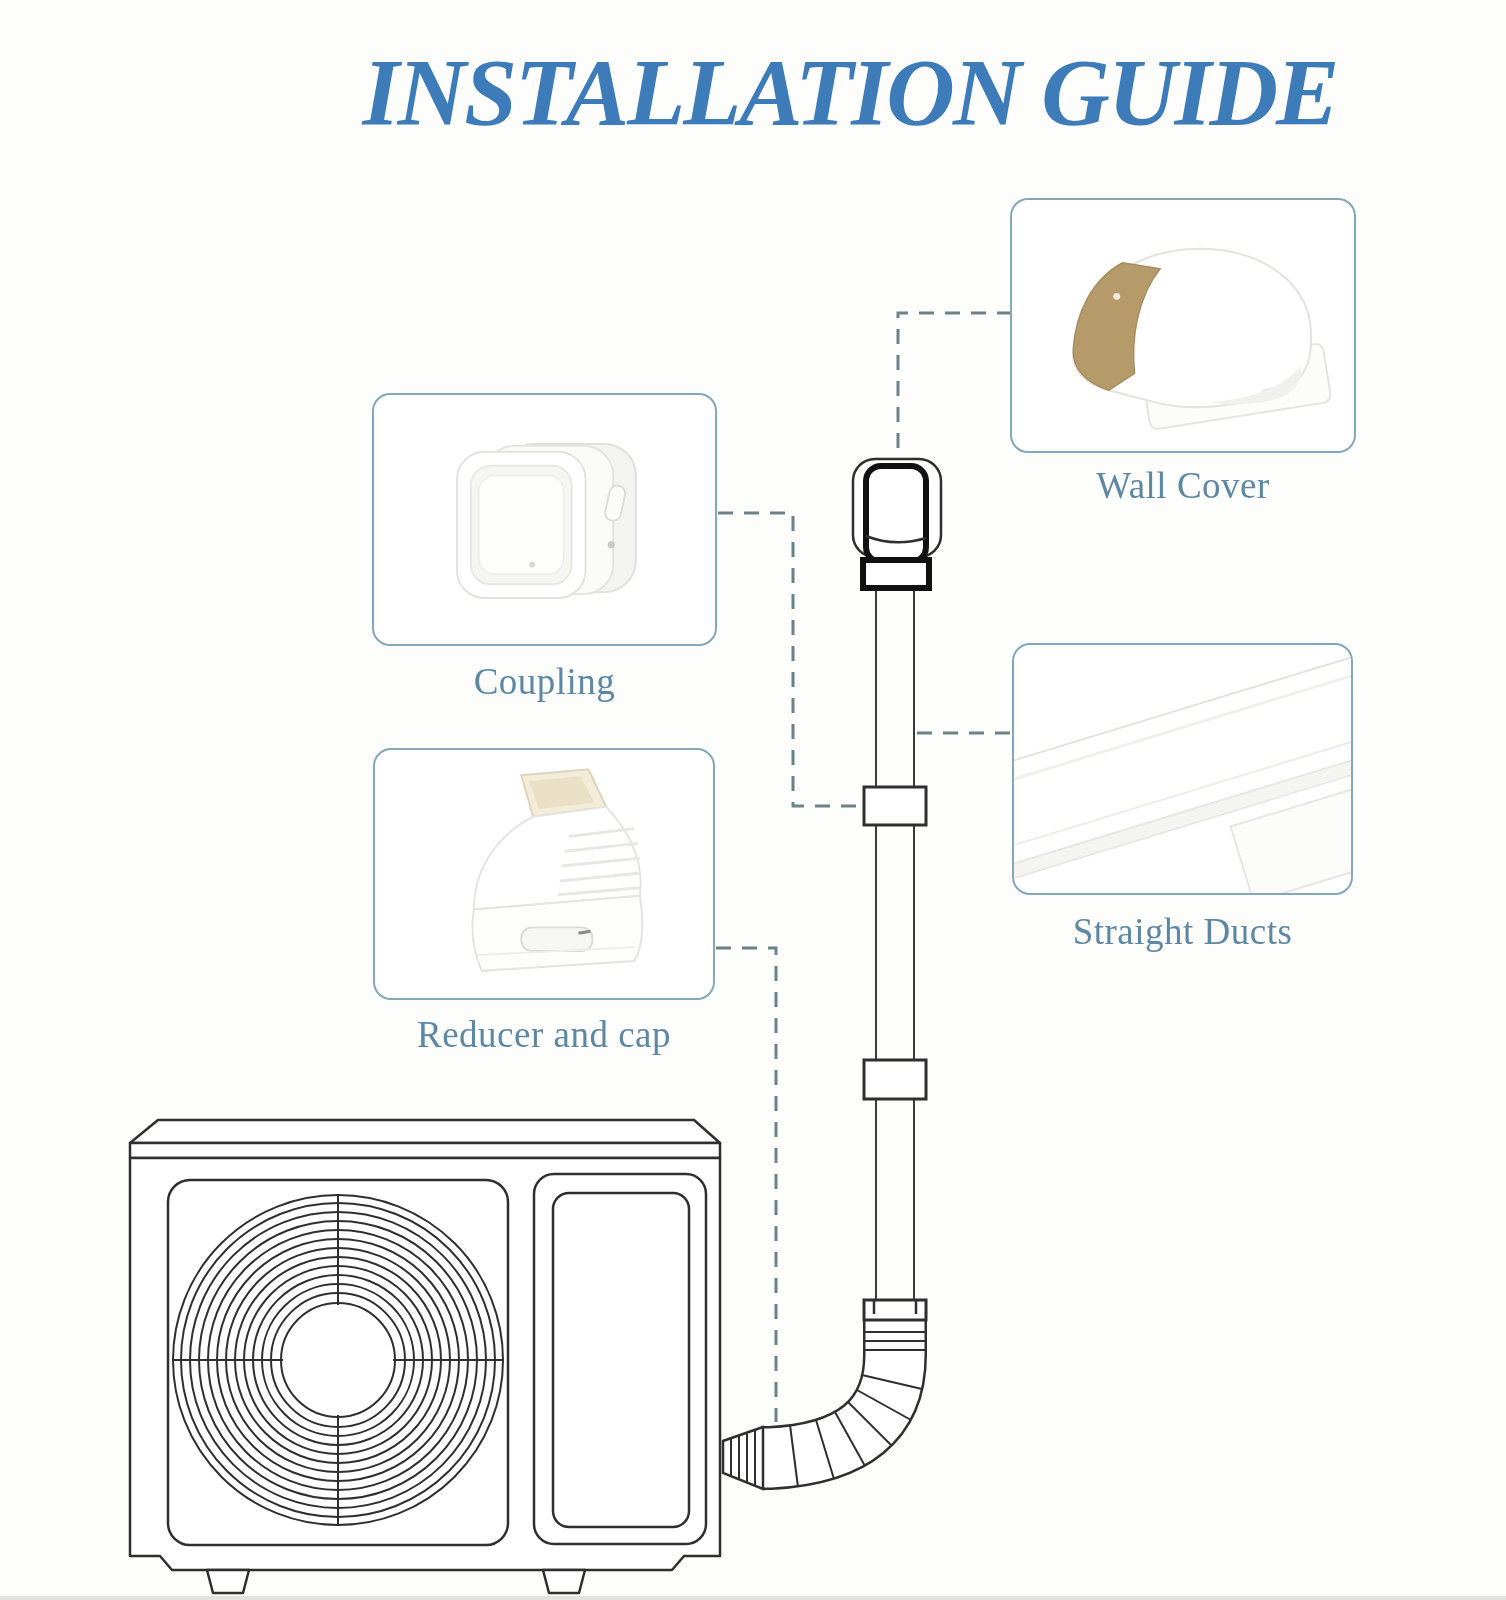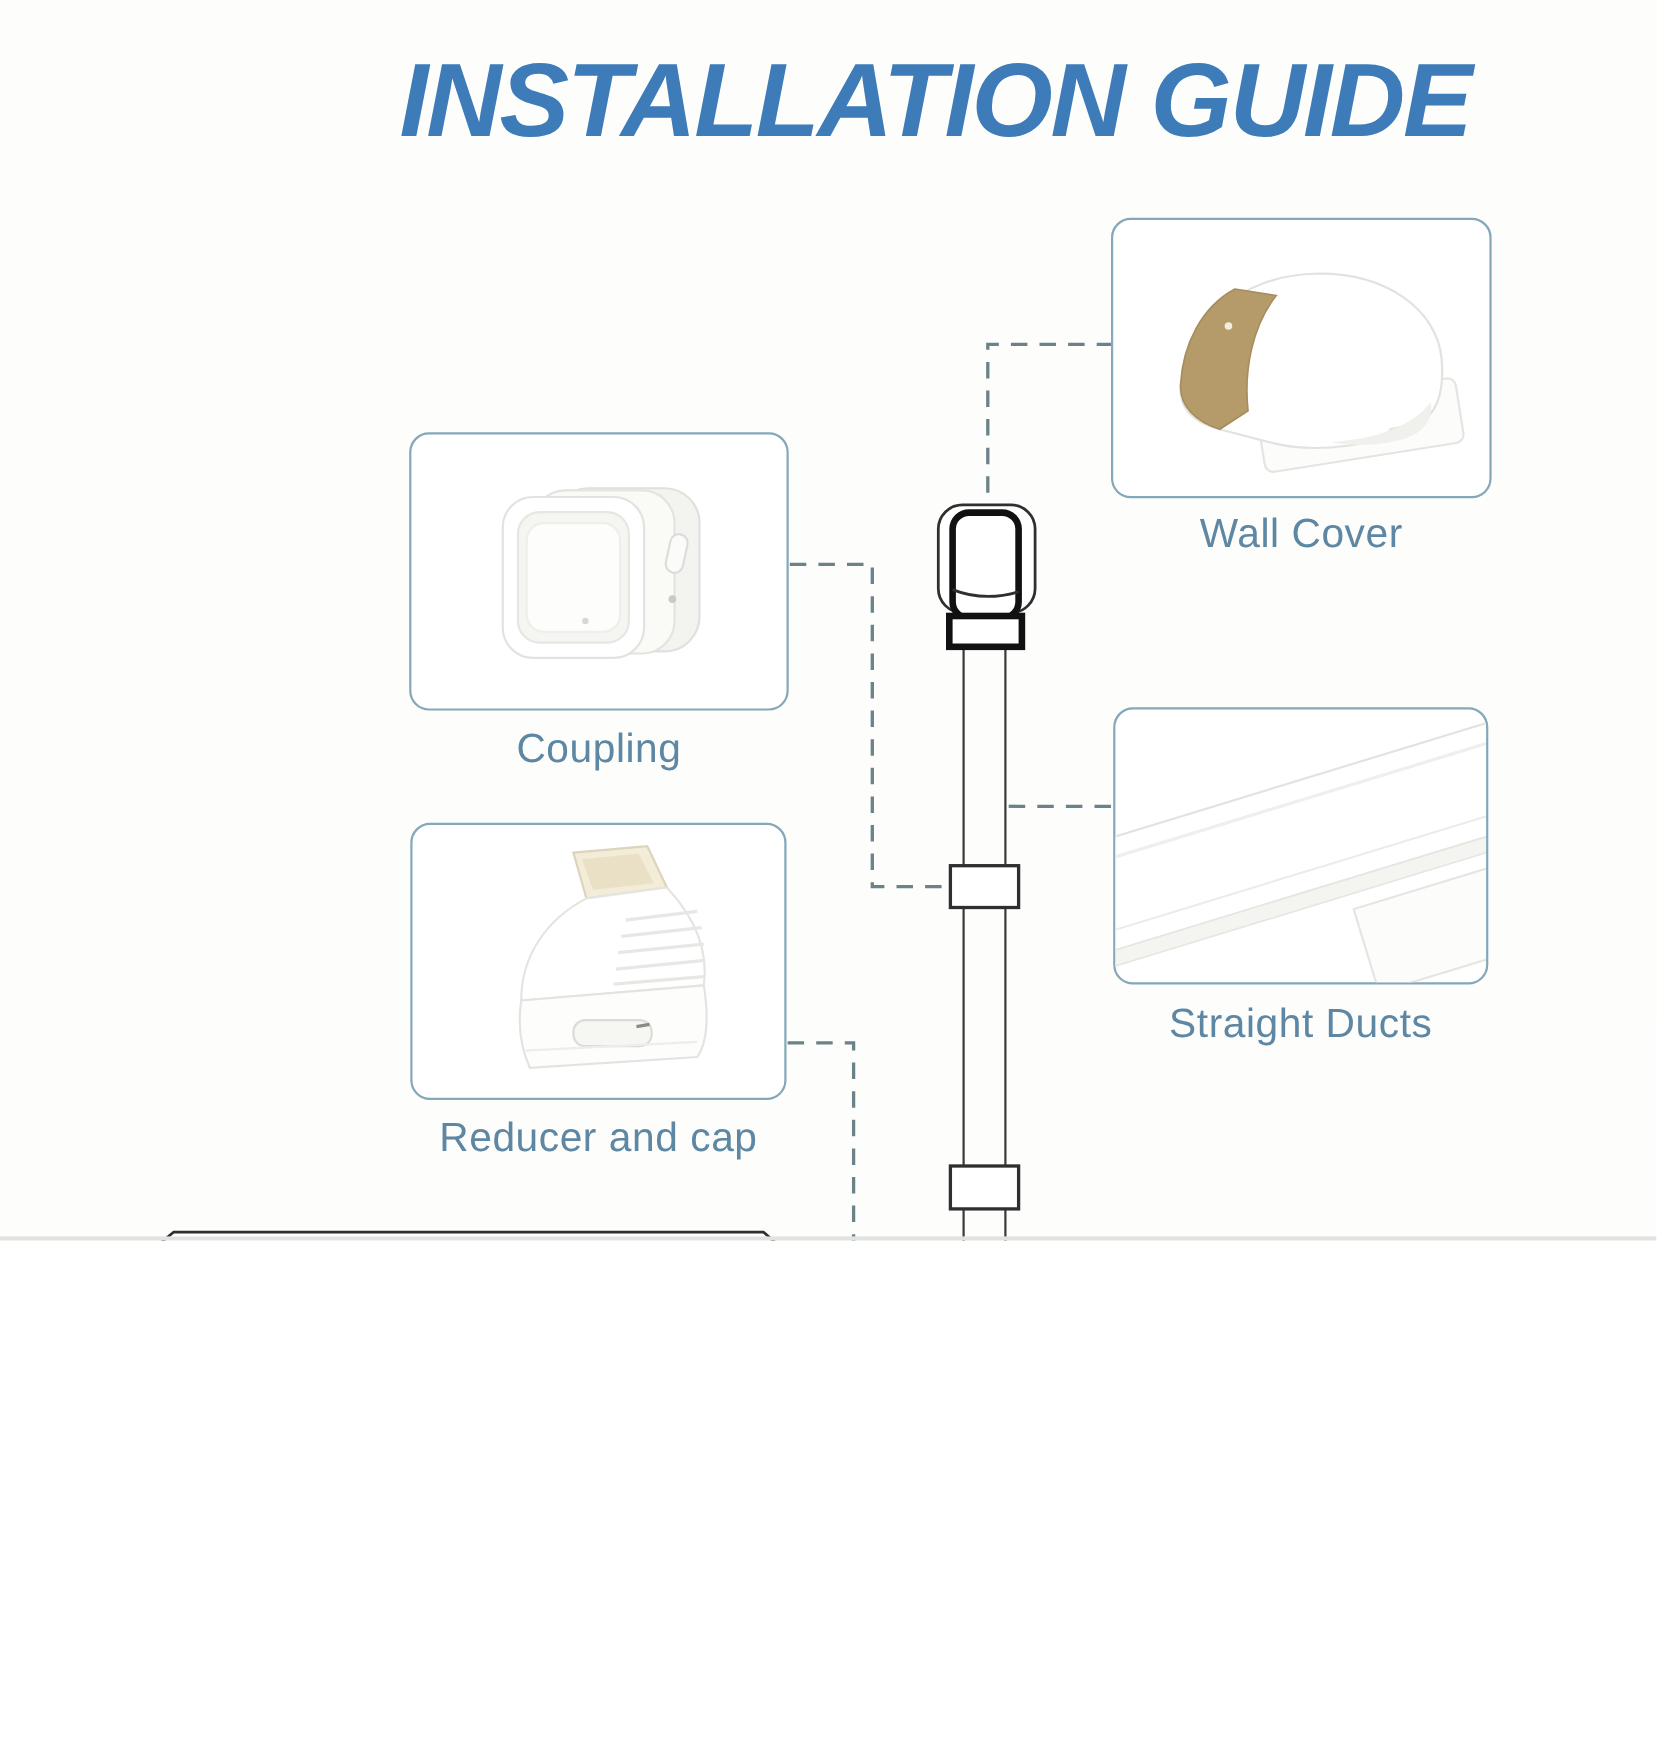--- a/index.html
+++ b/index.html
@@ -1,21 +1,21 @@
 <!DOCTYPE html>
 <html><head>
 <meta charset="utf-8">
 <style>
   html,body{margin:0;padding:0;background:#ffffff;}
   #canvas{
     position:relative;
-    width:1506px;height:1128px;
+    width:1506px;height:1600px;
     background:#fdfdfc;
     overflow:hidden;
-    font-family:Liberation Sans, sans-serif;
+    font-family:Liberation Serif, serif;
   }
   #page-title{
     position:absolute;left:140px;top:38px;width:1420px;
     margin:0;text-align:center;
     font-size:95px;font-weight:800;font-style:italic;
     letter-spacing:-2px;white-space:nowrap;
     color:#3d7cb8;
   }
   #diagram-svg{position:absolute;left:0;top:0;}
   .callout-box{

